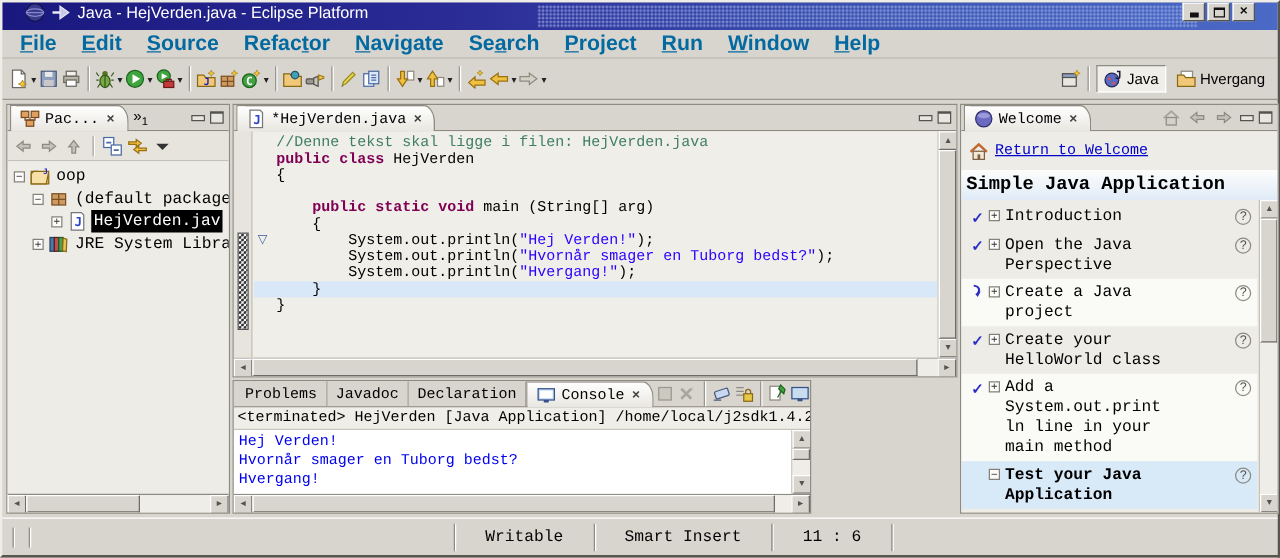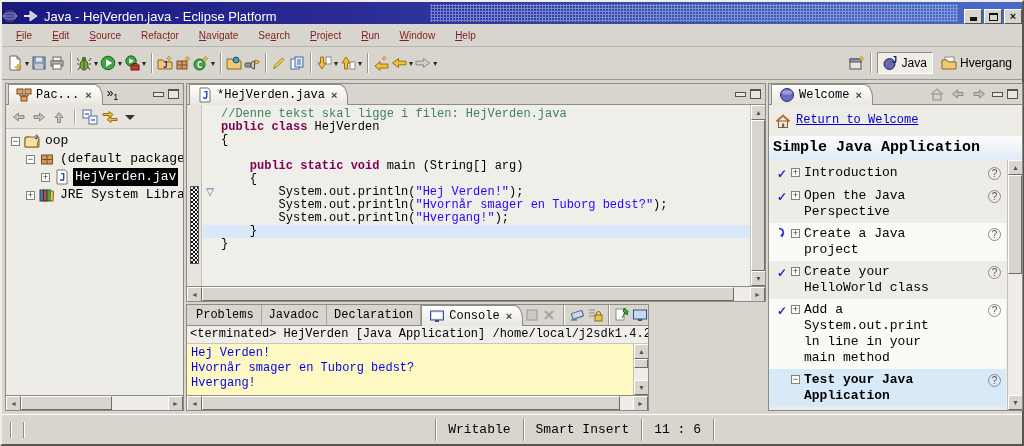--- a/index.html
+++ b/index.html
@@ -2,39 +2,39 @@
 <html><head>
 <meta charset="utf-8">
 <style>
   * { box-sizing: border-box; margin: 0; padding: 0; }
   body { width:1024px; height:446px; position:relative; overflow:hidden;
          font-family:"Liberation Sans", sans-serif; background:#D8D5CE; }
   .window { position:absolute; inset:0; background:#D8D5CE;
             border:2px solid; border-color:#EFEDE7 #57554F #57554F #EFEDE7; }
 
   
-  .titlebar { height:22px; display:flex; align-items:flex-end; gap:5px; padding:0 0;
+  .titlebar { height:22px; display:flex; align-items:flex-start; gap:5px; padding:0 18px;
               position:relative; overflow:hidden;
               background:linear-gradient(90deg,#18187E 0%,#2B2B96 35%,#3D55B2 70%,#4B69C6 100%); }
   .titlebar .dots { position:absolute; left:42%; right:64px; top:2px; bottom:2px;
               background-image:radial-gradient(rgba(176,196,244,.55) 1px, transparent 1.3px);
               background-size:3px 3px; }
   .title-text { color:#FFF; font-size:13px; position:relative; z-index:1; white-space:nowrap; }
   .ticon16 { width:16px; height:16px; display:inline-block; position:relative; z-index:1; flex:none; }
   .win-btns { margin-left:auto; display:flex; gap:2px; position:relative; z-index:1; }
   .wbtn { width:18px; height:15px; background:#D8D5CE; border:1px solid;
           border-color:#FFF #55534E #55534E #FFF; display:flex; align-items:center;
           justify-content:center; font:bold 11px/11px "Liberation Sans",sans-serif; color:#111; }
   .glyph-min { width:7px; height:4px; background:#111; margin-top:5px; }
   .glyph-max { width:9px; height:8px; border:1px solid #111; border-top-width:2px; }
 
   
   .menubar { height:23px; display:flex; align-items:center; padding:0 4px;
              border-bottom:1px solid #B8B5AC; background:#D8D5CE; }
-  .menu-item { font-size:10px; padding:3px 10px; color:#7f1d1d; white-space:nowrap; }
+  .menu-item { font-size:17px; padding:3px 10px; color:#0369a1; white-space:nowrap;font-weight:bold; }
 
   
   .toolbar { height:33px; display:flex; align-items:center; padding:0 4px;
              border-bottom:1px solid #9A978E; background:#D8D5CE; }
   .tsep { width:1px; height:20px; background:#9A978E; box-shadow:1px 0 0 #FFF; margin:0 4px; flex:none; }
   .tbtn { display:flex; align-items:center; padding:2px 1px; flex:none; }
   .icon16 { width:16px; height:16px; display:inline-block; flex:none; }
   .icon16 svg { width:16px; height:16px; display:block; }
   .dd { font-size:8px; color:#222; margin-left:2px; }
   .persp { margin-left:auto; display:flex; align-items:center; }
@@ -104,21 +104,21 @@
   .code-line { height:13px; font:12px/13px "Liberation Mono", monospace; white-space:pre; padding-left:18px; }
   .code-line.cur { background:#D9E8F8; }
   .c-com { color:#3F7F5F; } .c-kw { color:#7F0055; font-weight:bold; }
   .c-str { color:#2A00FF; } .c-pl { color:#000; }
   .ed-vsb { position:absolute; right:0; top:0; bottom:0; }
 
   
   .console-header { flex:none; font:12px/17px "Liberation Mono", monospace; color:#000;
             background:#EFEEE8; white-space:nowrap; overflow:hidden; padding-left:3px;
             border-bottom:1px solid #C8C5BC; }
-  .con-body { position:relative; flex:1; background:#fef9c3; overflow:hidden;padding-left:29px; }
+  .con-body { position:relative; flex:1; background:#ffffff; overflow:hidden;padding-left:29px; }
   .con-lines { position:absolute; left:0; top:0; right:15px; bottom:0; padding:2px 0 0 4px; overflow:hidden; }
   .console-line { font:12px/15px "Liberation Mono", monospace; color:#0000EE; white-space:pre; }
   .con-vsb { position:absolute; right:0; top:0; bottom:0; }
 
   
   .cs-content { flex:1; display:flex; flex-direction:column; background:#EDECE6; overflow:hidden; }
   .cs-link { flex:none; display:flex; align-items:flex-start; gap:5px; padding:8px 6px 7px; }
   .cs-link a { font:12px "Liberation Mono", monospace; color:#0000CC; text-decoration:underline; }
   .cs-heading { flex:none; font:bold 15px/22px "Liberation Mono", monospace; color:#000;
             background:linear-gradient(180deg,#FDFDFC,#E0EBF7); padding:1px 4px; }
@@ -137,21 +137,21 @@
              border-radius:50%; font:10px/12px "Liberation Sans",sans-serif; text-align:center;
              color:#55524A; margin-top:2px; margin-right:3px; }
   .cs-vsb { position:absolute; right:0; top:0; bottom:0; }
 
   
   .statusbar { position:absolute; left:0; right:0; bottom:0; height:30px; background:#D8D5CE;
                border-top:1px solid #FFF; display:flex; align-items:center; padding:0 8px;
                font:13px "Liberation Mono", monospace; color:#000; }
   .sb-tick { width:1px; height:16px; background:#8E8B82; box-shadow:1px 0 0 #FFF; margin-right:12px; flex:none; }
   .sb-spacer { flex:1; }
-  .sb-cell { height:22px; line-height:22px; padding:0 12px; border-left:1px solid #8E8B82;
+  .sb-cell { height:22px; line-height:22px; padding:0 24px; border-left:1px solid #8E8B82;
              box-shadow:inset 1px 0 0 #FFF; white-space:nowrap; flex:none; }
   .sb-endline { height:22px; width:1px; background:#8E8B82; box-shadow:1px 0 0 #FFF; flex:none; }
   .sb-right { width:300px; flex:none; }
 </style>
 </head>
 <body>
 
 <div class="window">
 
   <div class="titlebar">

